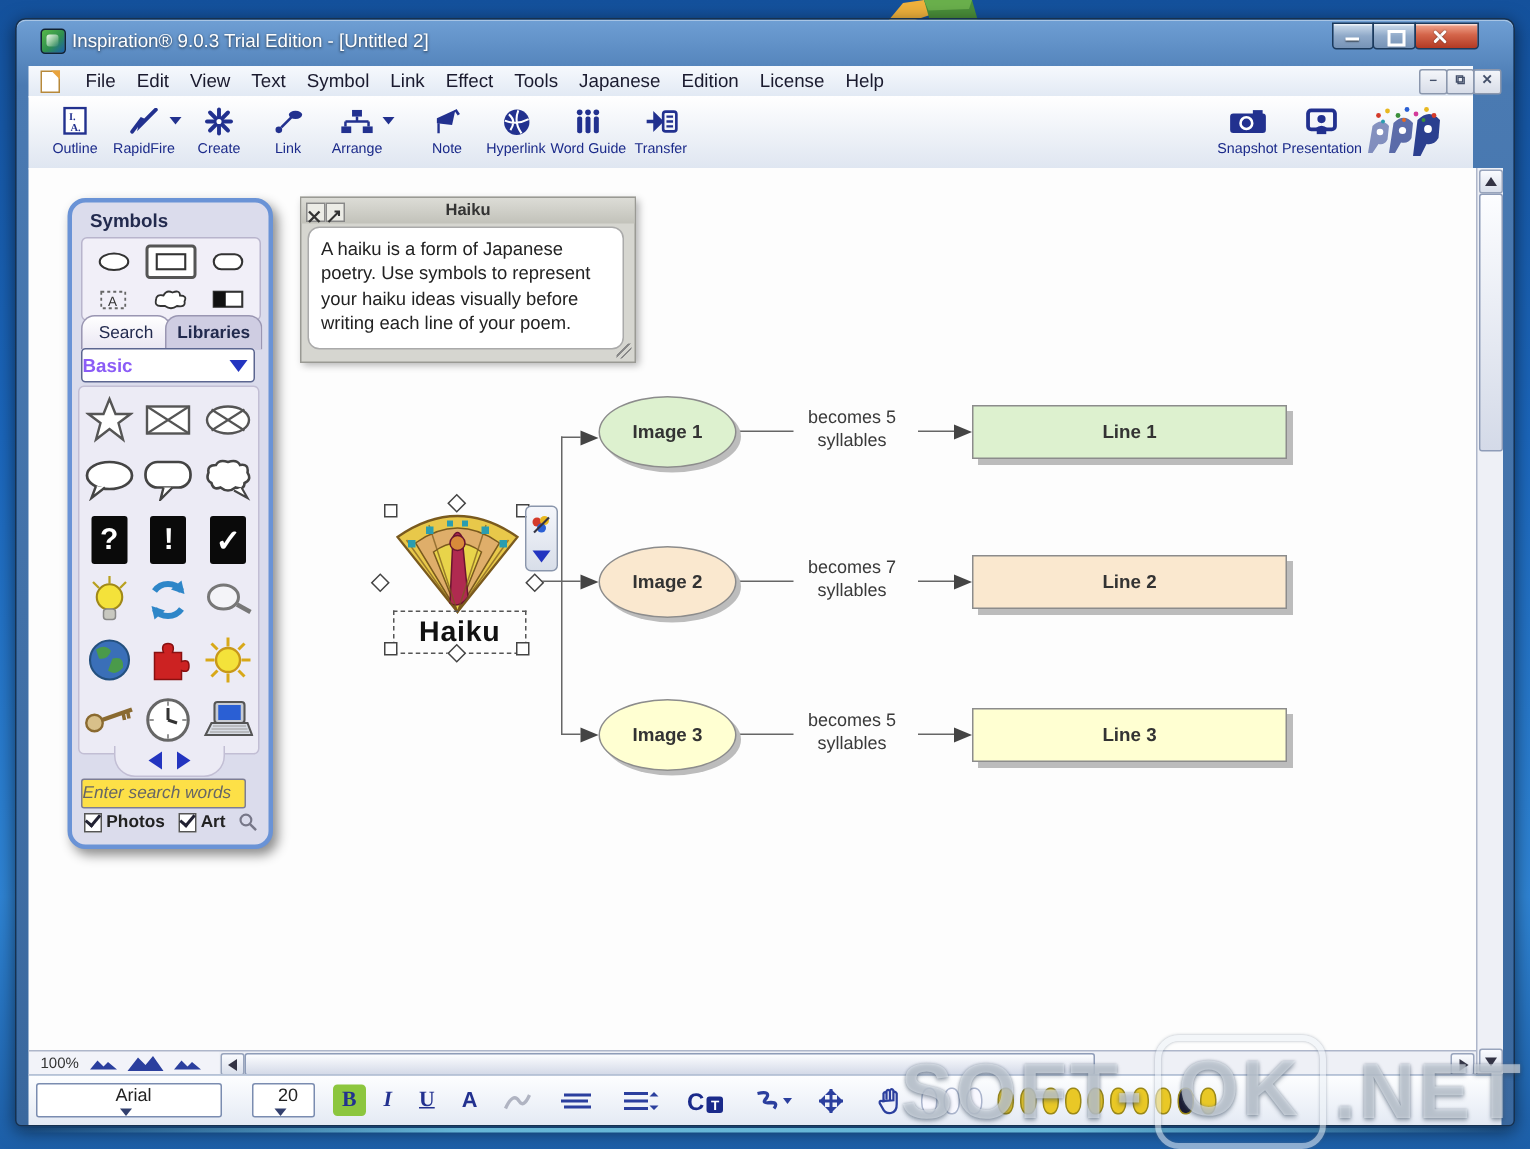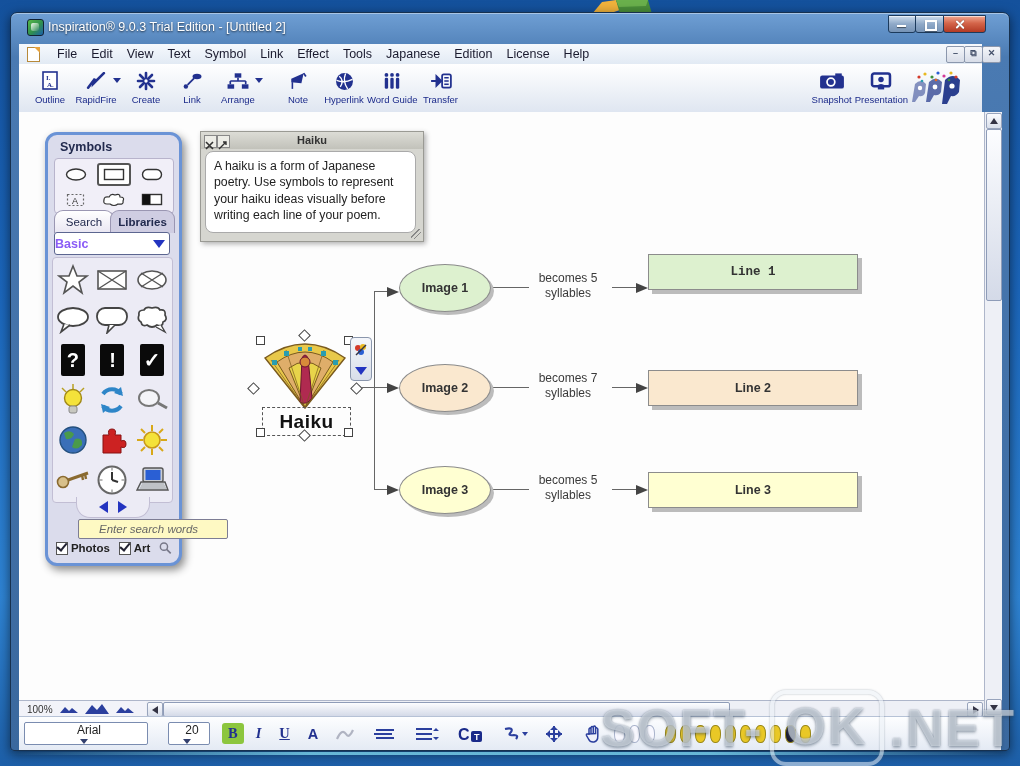--- a/index.html
+++ b/index.html
@@ -89,21 +89,21 @@
     display:grid;grid-template-columns:repeat(3,1fr);grid-auto-rows:40px;align-items:center;justify-items:center;padding-top:2px;}
   .symcell{width:36px;height:38px;display:flex;align-items:center;justify-content:center;cursor:pointer;}
   .tile{width:24px;height:32px;background:#0a0a0a;border-radius:2px;color:#fff;font-weight:bold;font-size:20px;
     display:flex;align-items:center;justify-content:center;}
   .pal-notch{position:absolute;left:28px;top:362px;width:72px;height:20px;background:#ecebf5;border:1px solid #c2bed4;border-top:none;
     border-radius:0 0 14px 14px;display:flex;align-items:center;justify-content:center;gap:10px;}
   .nav-tri{width:0;height:0;cursor:pointer;}
   .nav-left{border-top:6px solid transparent;border-bottom:6px solid transparent;border-right:9px solid #2334c0;}
   .nav-right{border-top:6px solid transparent;border-bottom:6px solid transparent;border-left:9px solid #2334c0;}
   .search-input{position:absolute;left:6px;top:384px;width:108px;height:16px;border:1px solid #7d7d94;border-radius:2px;
-    font-family:"Liberation Sans",sans-serif;font-size:11.5px;font-style:italic;color:#555;padding:1px 20px;background:#fef9c3;margin-left:24px;}
+    font-family:"Liberation Sans",sans-serif;font-size:11.5px;font-style:italic;color:#555;padding:1px 0;background:#fde047;}
   .search-input::placeholder{color:#666;font-style:italic;}
   .check-row{position:absolute;left:8px;top:406px;width:116px;display:flex;align-items:center;}
   .cbox{width:11px;height:11px;background:#fff;border:1px solid #555;position:relative;margin-right:3px;}
   .cbox:after{content:"";position:absolute;left:2px;top:-2px;width:4px;height:8px;border:solid #223;border-width:0 2px 2px 0;transform:rotate(40deg);}
   .clabel{font-size:11.5px;font-weight:bold;color:#222;margin-right:9px;}
 
   
   .note-win{left:200px;top:131px;width:222px;height:109px;background:#d6d6d0;border:1px solid #9a9a94;box-shadow:2px 2px 5px rgba(0,0,0,.3);}
   .note-title{position:absolute;left:0;top:0;right:0;height:17px;background:linear-gradient(180deg,#dcdcd6,#c2c2ba);
     text-align:center;font-size:11px;font-weight:bold;color:#333;line-height:17px;}
@@ -387,21 +387,21 @@
   <div class="abs node-ellipse" style="left: 399px; top: 264px; background: rgb(221, 241, 207);">
       <span>Image 1</span>
     </div>
   <div class="abs node-ellipse" style="left: 399px; top: 364px; background: rgb(250, 232, 207);">
       <span>Image 2</span>
     </div>
   <div class="abs node-ellipse" style="left: 399px; top: 466px; background: rgb(255, 255, 210);">
       <span>Image 3</span>
     </div>
 
-  <div class="abs node-rect" style="left: 648px; top: 254px; background: rgb(221, 241, 207); font-family: Liberation Mono, monospace;">
+  <div class="abs node-rect" style="left: 648px; top: 270px; background: rgb(221, 241, 207);">
       <span>Line 1</span>
     </div>
   <div class="abs node-rect" style="left: 648px; top: 370px; background: rgb(250, 232, 207);">
       <span>Line 2</span>
     </div>
   <div class="abs node-rect" style="left: 648px; top: 472px; background: rgb(255, 255, 210);">
       <span>Line 3</span>
     </div>
 
   <div class="abs" style="left:258px;top:336px;width:94px;height:74px;cursor:pointer;">

